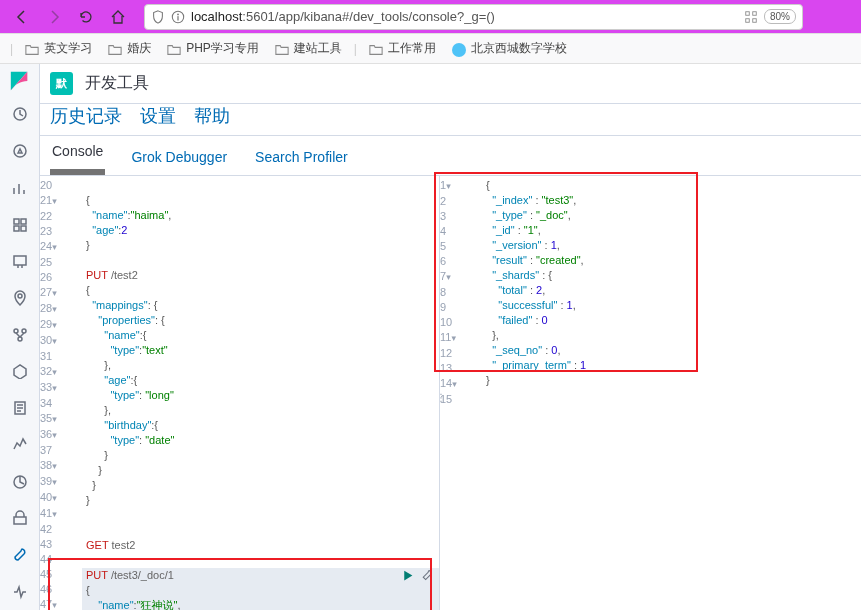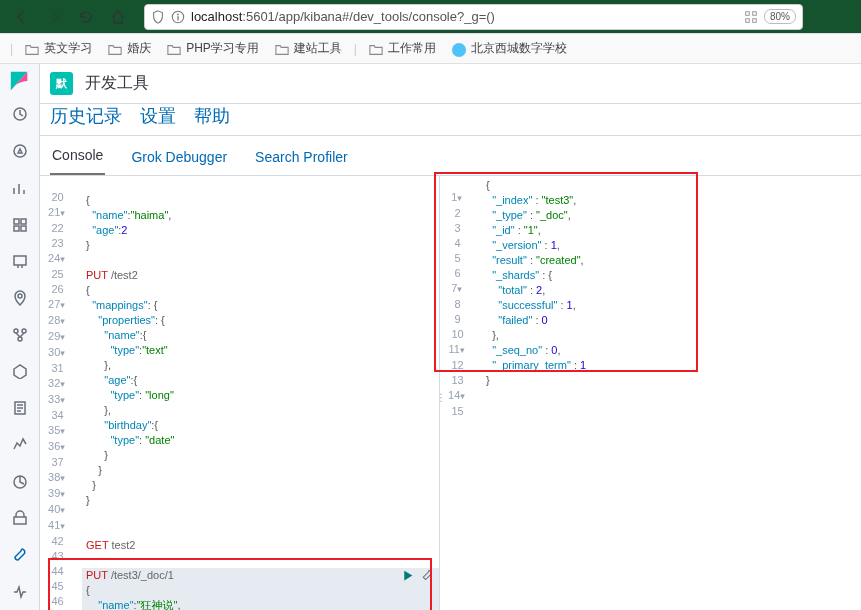--- a/index.html
+++ b/index.html
@@ -1,17 +1,17 @@
 <!DOCTYPE html>
 <html><head>
 <meta charset="utf-8">
 <style>
 *{margin:0;padding:0;box-sizing:border-box;font-family:-apple-system,BlinkMacSystemFont,"Segoe UI",Helvetica,Arial,sans-serif}
 body{width:861px;height:610px;background:#fff;overflow:hidden;font-size:13px}
-.browser-toolbar{height:34px;display:flex;align-items:center;padding:0 8px;gap:4px;border-bottom:1px solid #e0e0e0;background:#14532d}
+.browser-toolbar{height:34px;display:flex;align-items:center;padding:0 8px;gap:4px;border-bottom:1px solid #e0e0e0;background:#d946ef}
 .nav-btn{width:28px;height:28px;display:flex;align-items:center;justify-content:center;color:#5a5a5a;border-radius:4px;cursor:pointer}
 .nav-btn svg{width:16px;height:16px}
 .url-bar{flex:1;display:flex;align-items:center;height:26px;background:#fff;border:1px solid #ccc;border-radius:4px;margin:0 50px 0 8px;padding:0 6px;gap:6px;font-size:13px;color:#555}
 .url-text{flex:1;white-space:nowrap;overflow:hidden}
 .url-text .host{color:#222}
 .zoom-badge{border:1px solid #bbb;border-radius:7px;font-size:10px;padding:1px 5px;color:#555}
 .bookmarks{height:30px;display:flex;align-items:center;padding:0 8px;gap:4px;border-bottom:1px solid #e0e0e0;background:#f9f9fa;font-size:12px;color:#444}
 .bm{display:flex;align-items:flex-end;gap:5px;padding:3px 6px;border-radius:3px;cursor:pointer}
 .bm-sep{color:#ccc;margin:0 2px}
 .folder-icon{width:14px;height:14px}
@@ -21,26 +21,26 @@
 .side-icon{width:40px;height:40px;display:flex;align-items:center;justify-content:center;color:#69707d;cursor:pointer}
 .side-icon svg{width:16px;height:16px;stroke:currentColor;fill:none;stroke-width:1.5}
 .main{flex:1;display:flex;flex-direction:column}
 .header{height:40px;display:flex;align-items:center;padding:0 10px;border-bottom:1px solid #d3dae6;gap:12px}
 .header-badge{background:#00bfb3;color:#fff;font-size:11px;padding:4px 6px;border-radius:3px;font-weight:bold}
 .header-title{font-size:16px;color:#343741}
 .subnav{height:32px;display:flex;align-items:flex-start;padding:0 10px;gap:18px;border-bottom:1px solid #d3dae6;font-size:18px}
 .subnav a{color:#006bb4;cursor:pointer}
 .tabs{height:40px;display:flex;align-items:flex-end;padding:0 10px;gap:24px;border-bottom:1px solid #d3dae6;font-size:14px}
 .tab{padding:10px 2px;color:#006bb4;cursor:pointer}
-.tab.active{color:#343741;border-bottom:2px solid #737373;font-weight:500}
+.tab.active{color:#343741;border-bottom:6px solid #737373;font-weight:500}
 .editor-area{flex:1;display:flex;position:relative;background:#fff}
 .pane{position:relative}
 .pane-left{width:400px;border-right:1px solid #d3dae6}
 .pane-right{flex:1}
-.gutter{position:absolute;left:0;top:12px;bottom:0;width:42px;background:#fff;border-right:1px solid transparent;font-family:Menlo,Consolas,monospace;font-size:11px;color:#98a2b3;text-align:center;padding:2px 6px 2px 0;line-height:15px}
+.gutter{position:absolute;left:0;top:0;bottom:0;width:42px;background:#fff;border-right:1px solid transparent;font-family:Menlo,Consolas,monospace;font-size:11px;color:#98a2b3;text-align:left;padding:2px 6px 2px 0;line-height:15px}
 .code{position:absolute;left:42px;right:0;top:0;bottom:0;font-family:Menlo,Consolas,monospace;font-size:11px;line-height:15px;padding:2px 4px;white-space:pre;color:#333;overflow:hidden}
 .hl-method{color:#c41a16}
 .hl-key{color:#0084b4}
 .hl-str{color:#008000}
 .hl-num{color:#1c00cf}
 .hl-punc{color:#555}
 .hl-path{color:#666}
 .fold{color:#98a2b3;font-size:9px;margin-right:2px}
 .red-box{position:absolute;border:2px solid #ed1c24;pointer-events:none}
 .active-line{position:absolute;left:0;right:0;background:#e6ebf2;height:15px}

